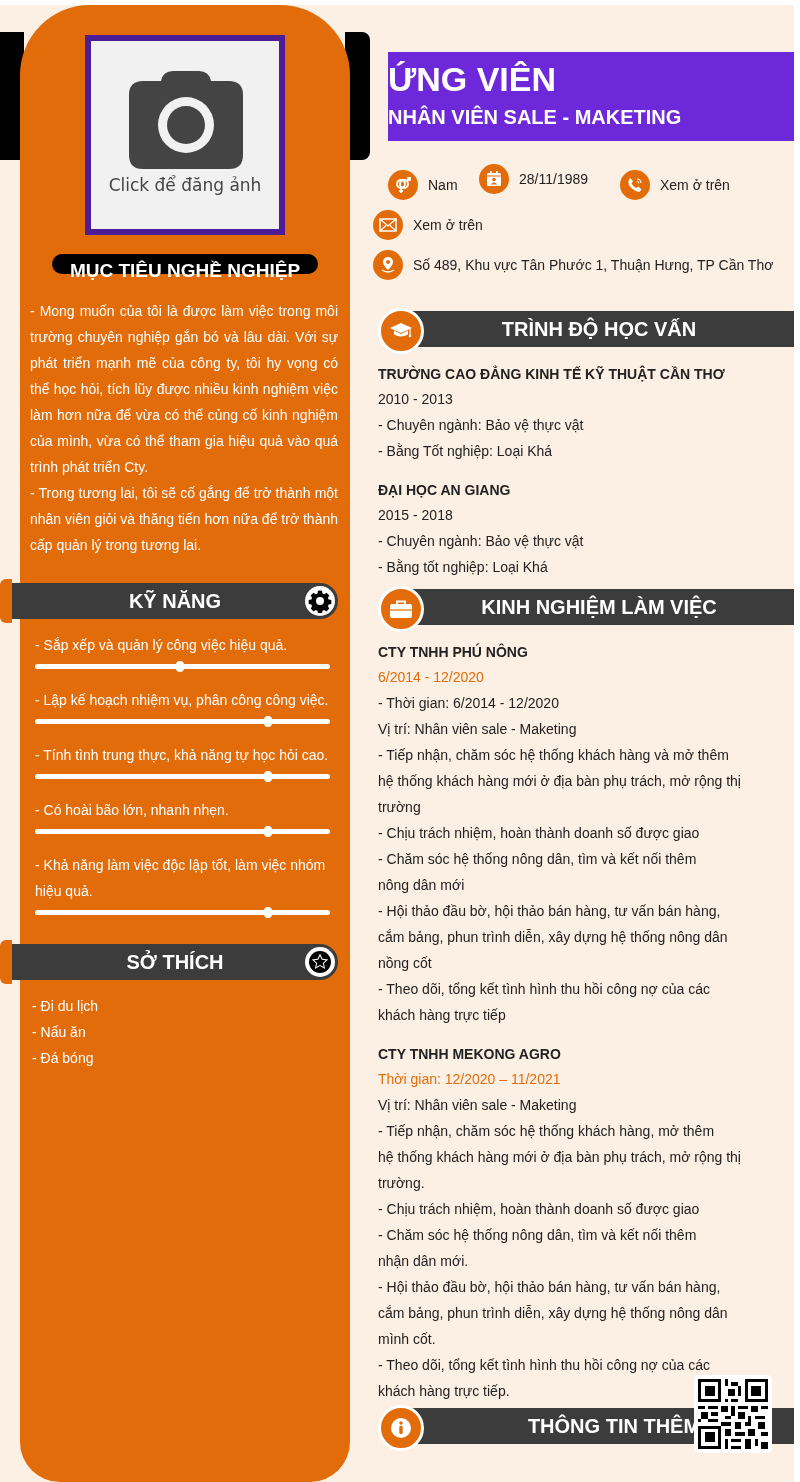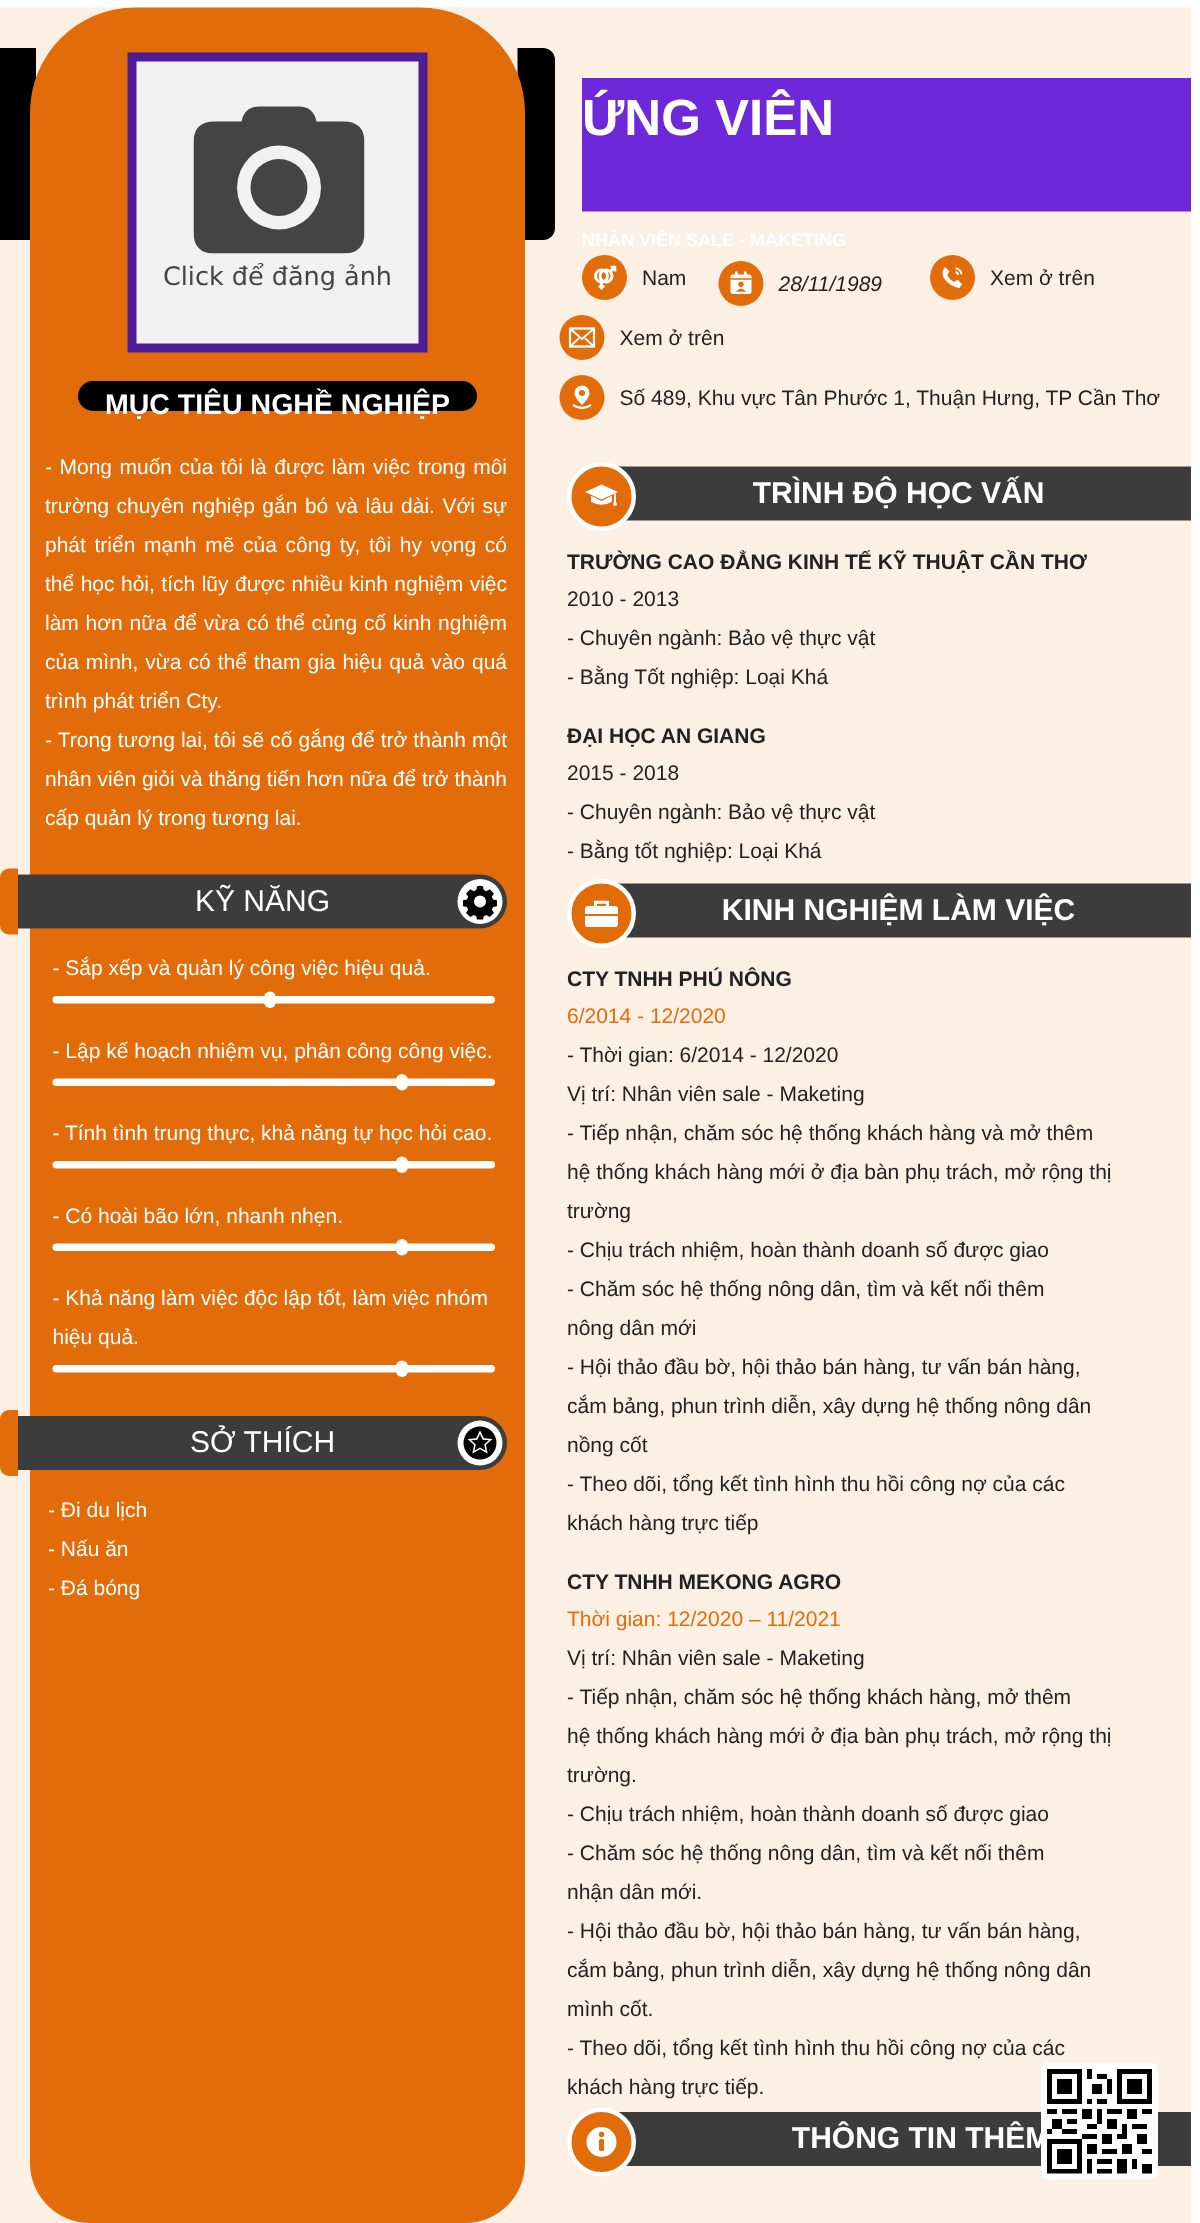--- a/index.html
+++ b/index.html
@@ -14,37 +14,37 @@
 
   .photo { position: absolute; left: 65px; top: 30px; width: 200px; height: 200px; background: #4c1d95; padding: 6px; cursor: pointer; }
   .photo-inner { width: 100%; height: 100%; background: #f1f1f1; position: relative; }
   .camera { position: absolute; left: 38px; top: 28px; width: 114px; height: 100px; }
   .photo-label { position: absolute; left: 0; right: 0; top: 134px; text-align: center; font-size: 17px; color: #444; font-family: "DejaVu Sans", sans-serif; }
 
   .pill-title { position: absolute; left: 32px; top: 249px; width: 266px; height: 20px; background: #000; border-radius: 17px; color: #fff; font-weight: bold; font-size: 19px; text-align: center; line-height: 34px; }
 
   .objective { position: absolute; left: 10px; top: 293px; width: 308px; color: #fff; font-size: 14px; line-height: 26px; text-align: justify; }
 
-  .side-head { position: absolute; left: -8px; width: 326px; height: 36px; background: #3c3c3c; border-radius: 0 18px 18px 0; color: #fff; font-weight: normal; font-size: 20px; line-height: 36px; text-align: center; }
+  .side-head { position: absolute; left: -8px; width: 326px; height: 36px; background: #3c3c3c; border-radius: 0 18px 18px 0; color: #fff; font-weight: bold; font-size: 20px; line-height: 36px; text-align: center; }
   .side-head .tab { position: absolute; left: -12px; top: -4px; width: 12px; height: 44px; background: #e36c0a; border-radius: 6px 0 0 6px; }
   .side-head .hicon { position: absolute; right: 3px; top: 3px; width: 30px; height: 30px; border-radius: 50%; background: #fff; display: flex; align-items: center; justify-content: center; }
   .side-head .label { padding-right: 0; }
 
   .skills { position: absolute; left: 15px; top: 627px; width: 300px; }
   .skill { margin-bottom: 0; }
   .skill-text { color: #fff; font-size: 14px; line-height: 26px; }
   .skill-bar { position: relative; height: 5px; background: #fff; border-radius: 3px; margin: 6px 0 18px 0; width: 295px; cursor: pointer; }
   .skill-knob { position: absolute; top: -3px; width: 8px; height: 11px; background: #fff; border-radius: 4px; }
 
   .hobbies { position: absolute; left: 12px; top: 988px; color: #fff; font-size: 14px; line-height: 26px; }
 
   .main { position: absolute; left: 370px; top: 0; width: 424px; }
   .name-box { position: absolute; left: 18px; top: 47px; width: 406px; height: 89px; background: #6d28d9; }
   .name { position: absolute; left: 0; top: 8px; color: #fff; font-weight: bold; font-size: 34px; padding-left: 0; }
-  .job { position: absolute; left: 0; top: 54px; color: #fff; font-weight: bold; font-size: 12px; margin-top: 47px; }
+  .job { position: absolute; left: 0; top: 54px; color: #fff; font-weight: bold; font-size: 20px; }
 
   .contact { position: absolute; display: flex; align-items: center; font-size: 14px; color: #222; }
   .cicon { width: 30px; height: 30px; border-radius: 50%; background: #e36c0a; display: flex; align-items: center; justify-content: center; margin-right: 10px; flex-shrink: 0; }
 
   .main-head { position: absolute; left: 10px; width: 414px; height: 36px; }
   .main-head .band { position: absolute; left: 24px; top: 0; right: 0; height: 36px; background: #3c3c3c; color: #fff; font-weight: bold; font-size: 20px; line-height: 36px; text-align: center; }
   .main-head .circle { position: absolute; left: -2px; top: -3px; width: 46px; height: 46px; border-radius: 50%; background: #e36c0a; border: 3px solid #fff; display: flex; align-items: center; justify-content: center; }
 
   .block { position: absolute; left: 8px; width: 400px; font-size: 14px; color: #222; line-height: 26px; }
   .block .title { font-weight: bold; font-size: 14px; line-height: 24px; }
@@ -154,21 +154,21 @@
     <div class="contact" style="left:18px; top:165px;">
       <div class="cicon">
         <svg width="18" height="18" viewBox="0 0 18 18">
             <circle cx="7" cy="8" r="4" fill="none" stroke="#fff" stroke-width="2"></circle>
             <circle cx="10" cy="8" r="4" fill="none" stroke="#fff" stroke-width="2"></circle>
             <path d="M7 12v5M5 15h4M13 5l3-3M13 2h3v3" stroke="#fff" stroke-width="1.8" fill="none"></path>
           </svg>
       </div>
       <span>Nam</span>
     </div>
-    <div class="contact" style="left:109px; top:169px;font-style:italic;">
+    <div class="contact" style="left:109px; top:159px;">
       <div class="cicon">
         <svg width="18" height="18" viewBox="0 0 18 18">
             <rect x="2" y="3" width="14" height="13" rx="1.5" fill="#fff"></rect>
             <rect x="5" y="1" width="1.8" height="4" fill="#fff"></rect>
             <rect x="11" y="1" width="1.8" height="4" fill="#fff"></rect>
             <rect x="2" y="5.5" width="14" height="1" fill="#e36c0a"></rect>
             <circle cx="9" cy="9.5" r="1.8" fill="#e36c0a"></circle>
             <path d="M5.5 14.5q3.5-4 7 0z" fill="#e36c0a"></path>
           </svg>
       </div>

